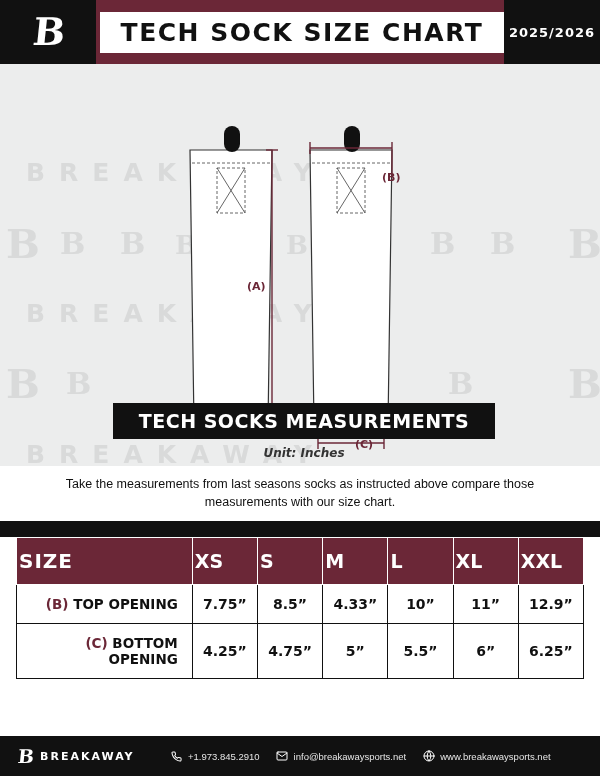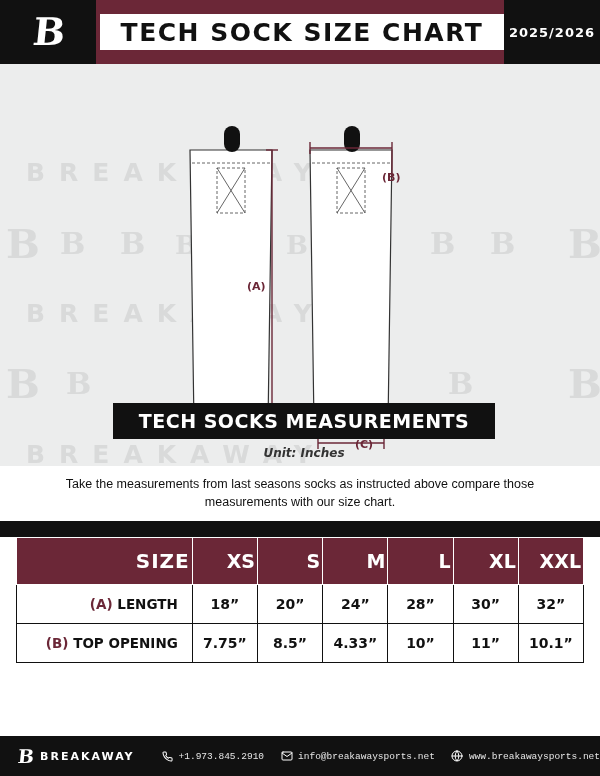--- a/index.html
+++ b/index.html
@@ -37,21 +37,21 @@
     font-weight: bold;
     font-size: 38px;
     color: #ffffff;
     letter-spacing: -2px;
     line-height: 1;
     position: relative;
     transform: skewX(-6deg);
   }
   .header-title-wrap {
     flex: 1;
-    height: 36px;
+    height: 41px;
     background: #ffffff;
     margin: 0 0 0 4px;
     display: flex;
     align-items: center;
     justify-content: center;
   }
   .header-title {
     font-family: "DejaVu Sans", sans-serif;
     font-weight: bold;
     font-size: 25px;
@@ -172,21 +172,21 @@
     table-layout: fixed;
   }
   thead th {
     background: #6b2737;
     color: #ffffff;
     font-family: "DejaVu Sans", sans-serif;
     font-weight: bold;
     font-size: 19px;
     padding: 11px 2px;
     border: 1px solid #ffffff;
-    text-align: right;
+    text-align: left;
   }
   thead th.size-col { font-size: 20px; letter-spacing: 1px; }
   tbody td {
     border: 1px solid #111111;
     padding: 11px 4px;
     font-family: "DejaVu Sans", sans-serif;
     font-weight: bold;
     font-size: 14px;
     text-align: center;
     color: #111111;
@@ -231,21 +231,20 @@
     letter-spacing: 2px;
     color: #ffffff;
   }
   .footer-items {
     display: flex;
     align-items: center;
     flex: 1;
     gap: 16px;
     font-size: 9.5px;
     color: #e6e6e6;
-    font-family: Liberation Mono, monospace;
   }
   .footer-item {
     display: flex;
     align-items: center;
     gap: 5px;
     white-space: nowrap;
   }
   .fi-icon {
     width: 13px; height: 13px;
     display: inline-flex;
@@ -357,36 +356,36 @@
           <th>XS</th>
           <th>S</th>
           <th>M</th>
           <th>L</th>
           <th>XL</th>
           <th>XXL</th>
         </tr>
       </thead>
       <tbody>
         <tr>
-          <td class="label"><span class="lbl-tag">(A)</span> <span>LENGTH</span></td>
-          <td>18”</td>
-          <td>20”</td>
-          <td>24”</td>
-          <td>28”</td>
-          <td>30”</td>
-          <td>32”</td>
-        </tr>
-        <tr>
           <td class="label"><span class="lbl-tag">(B)</span> <span>TOP OPENING</span></td>
           <td>7.75”</td>
           <td>8.5”</td>
           <td>4.33”</td>
           <td>10”</td>
           <td>11”</td>
-          <td>10.1”</td>
+          <td>12.9”</td>
+        </tr>
+        <tr>
+          <td class="label"><span class="lbl-tag">(C)</span> <span>BOTTOM OPENING</span></td>
+          <td>4.25”</td>
+          <td>4.75”</td>
+          <td>5”</td>
+          <td>5.5”</td>
+          <td>6”</td>
+          <td>6.25”</td>
         </tr>
       </tbody>
     </table>
   </div>
 
   <div class="footer">
     <div class="footer-brand">
       <span class="fb-logo">B</span>
       <span class="fb-name">BREAKAWAY</span>
     </div>

